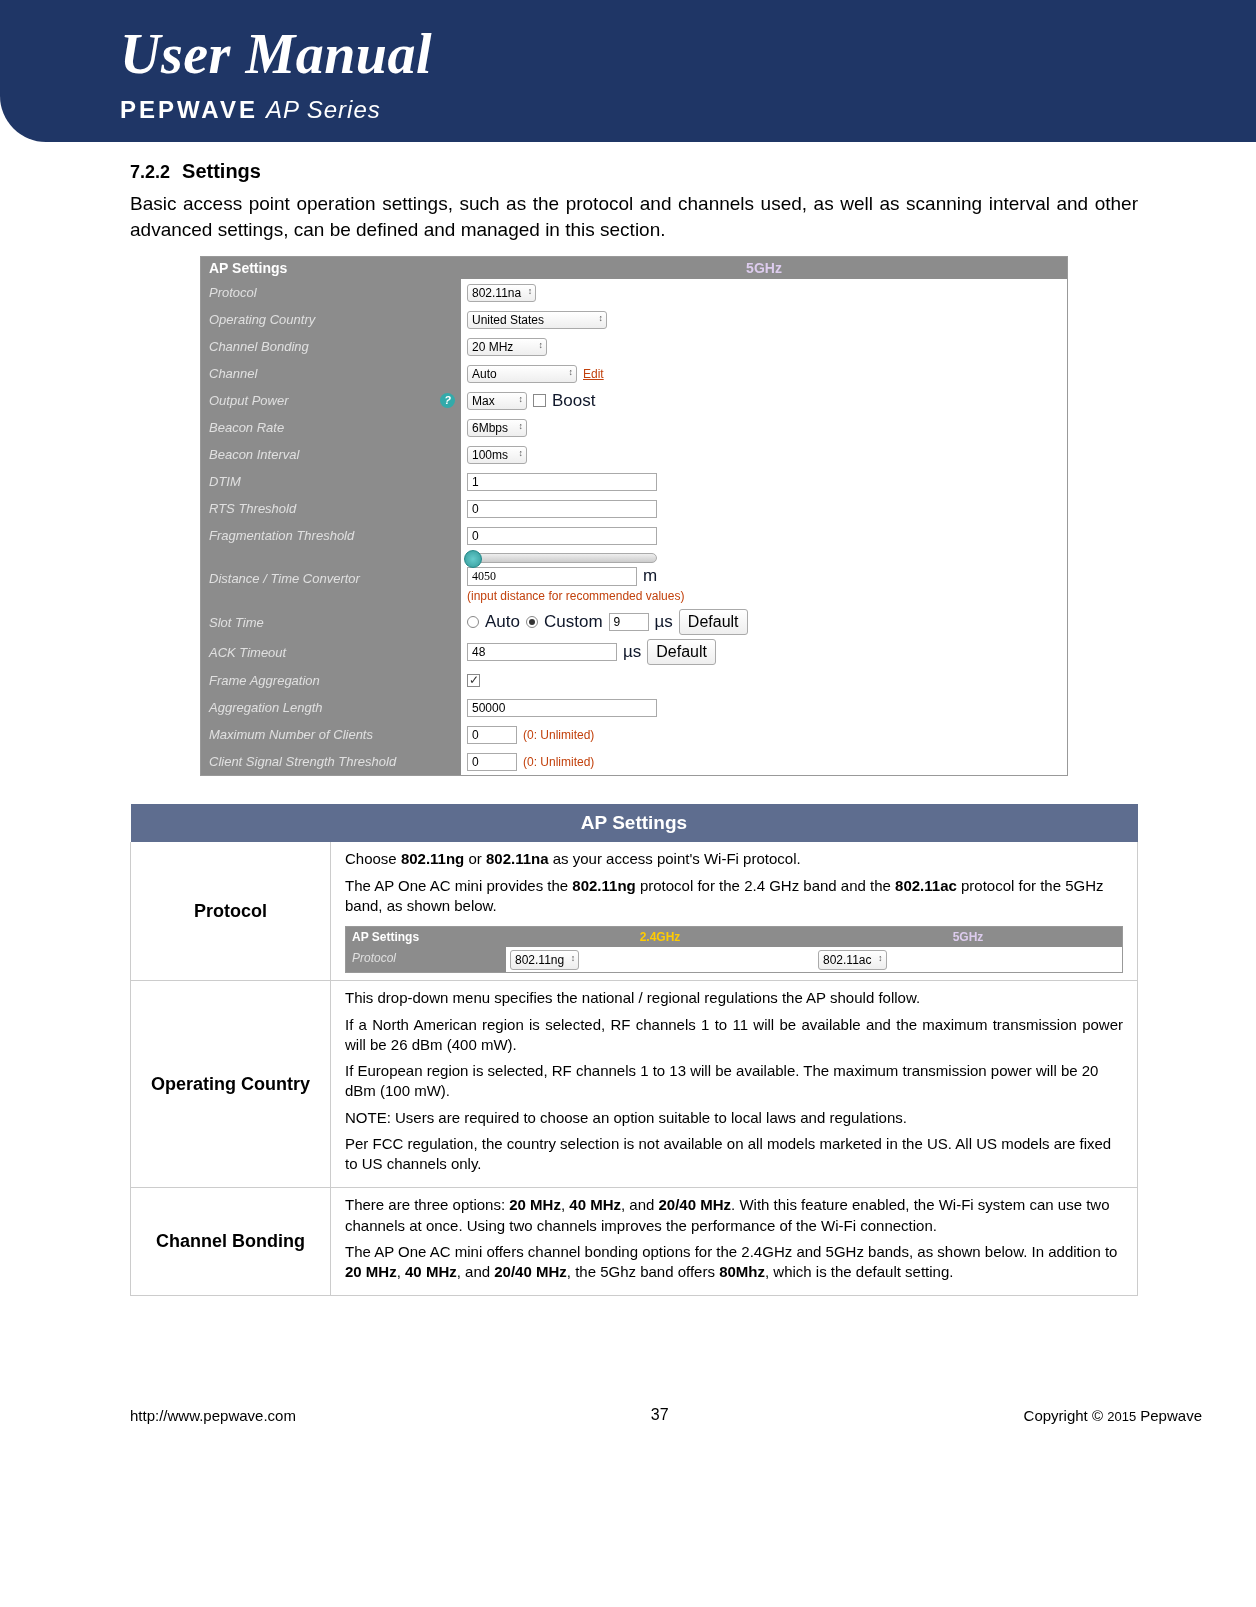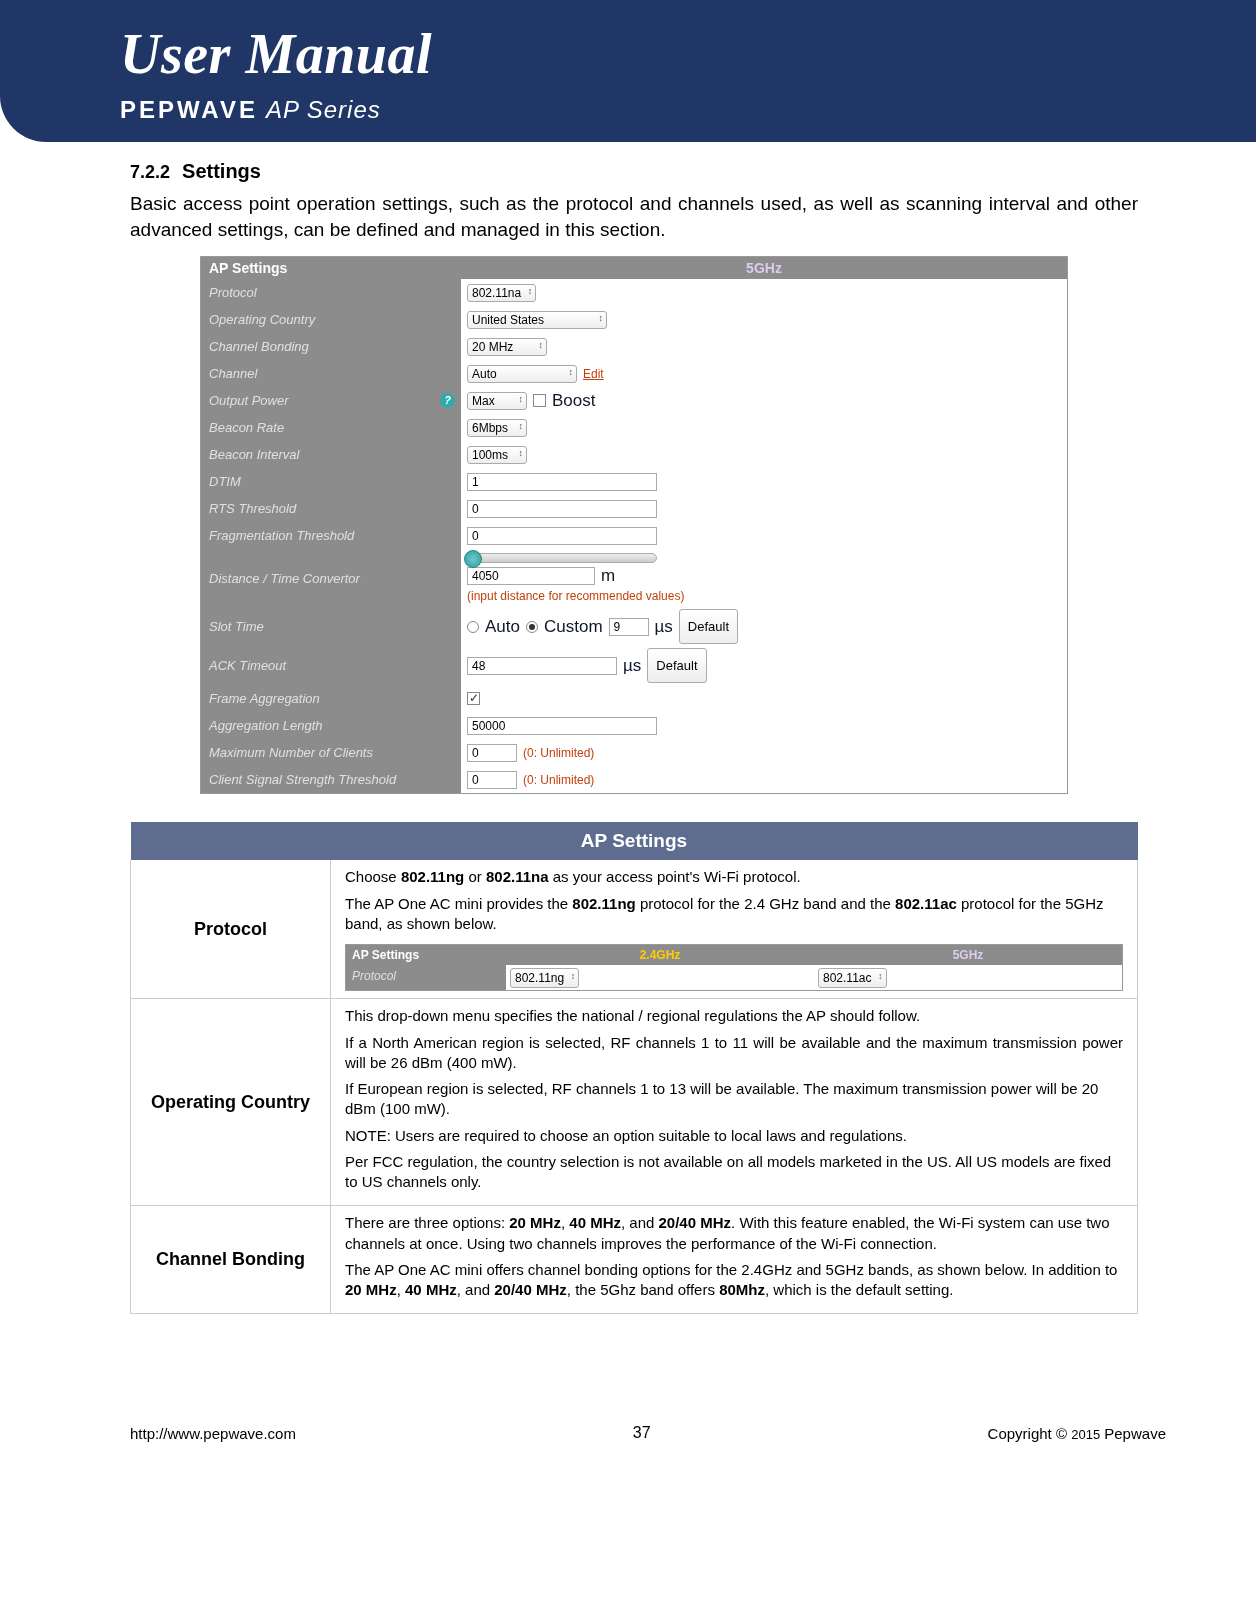--- a/index.html
+++ b/index.html
@@ -17,21 +17,21 @@
     .shot { margin: 0 70px 28px 70px; border: 1px solid #999; }
     .shot-hdr { display: flex; background: #8c8c8c; color: #fff; font-size: 14px; font-weight: bold; }
     .shot-hdr .h1 { flex: 0 0 260px; padding: 3px 8px; }
     .shot-hdr .h2 { flex: 1; text-align: center; padding: 3px 0; color: #dce; }
     .shot-row { display: flex; align-items: center; min-height: 27px; }
     .shot-row .lbl { flex: 0 0 260px; background: #8c8c8c; color: #e0e0e0; font-size: 13px; padding: 4px 8px; align-self: stretch; display: flex; align-items: center; font-style: italic; position: relative; }
     .shot-row .val { flex: 1; background: #fff; padding: 2px 6px; font-size: 12px; display: flex; align-items: center; gap: 6px; }
     .sel { border: 1px solid #aaa; padding: 1px 14px 1px 4px; font-size: 12px; background: linear-gradient(#fff,#eee); border-radius: 3px; position: relative; display: inline-block; min-width: 60px; }
     .sel::after { content: "\2195"; position: absolute; right: 3px; font-size: 9px; color: #555; }
     .inp { border: 1px solid #aaa; padding: 1px 4px; font-size: 12px; width: 190px; background: #fff; }
-    .btn { border: 1px solid #aaa; background: linear-gradient(#fff,#eee); border-radius: 3px; padding: 9px 8px; font-size: 13px; }
+    .btn { border: 1px solid #aaa; background: linear-gradient(#fff,#eee); border-radius: 3px; padding: 3px 8px; font-size: 16px; }
     .lnk { color: #c2410c; text-decoration: underline; font-size: 12px; }
     .unit { font-size: 17px; color: #0f172a; }
     .hint { font-size: 12px; color: #c2410c; }
     .helpicon { display: inline-block; width: 15px; height: 15px; border-radius: 50%; background: #3aa; color: #fff; font-size: 11px; text-align: center; line-height: 15px; font-weight: bold; position: absolute; right: 6px; }
     .slider { width: 190px; height: 10px; background: linear-gradient(#eee,#ccc); border: 1px solid #aaa; border-radius: 5px; position: relative; }
     .slider::before { content: ""; position: absolute; left: -4px; top: -4px; width: 16px; height: 16px; border-radius: 50%; background: radial-gradient(#6cc,#399); border: 1px solid #288; }
     .radio { width: 12px; height: 12px; border: 1px solid #888; border-radius: 50%; display: inline-block; position: relative; vertical-align: middle; }
     .radio.on::after { content: ""; position: absolute; left: 2px; top: 2px; width: 6px; height: 6px; background: #333; border-radius: 50%; }
     .cb { width: 13px; height: 13px; border: 1px solid #888; display: inline-block; vertical-align: middle; position: relative; background: #fff; }
     .cb.on::after { content: "\2713"; position: absolute; left: 1px; top: -2px; font-size: 12px; color: #333; }
@@ -47,21 +47,21 @@
 
     .mini-shot { margin-top: 10px; border: 1px solid #999; }
     .mini-hdr { display: flex; background: #8c8c8c; color: #fff; font-size: 12px; font-weight: bold; }
     .mini-hdr .c1 { width: 160px; padding: 2px 6px; }
     .mini-hdr .c2 { flex: 1; text-align: center; color: #fc0; padding: 2px 0; }
     .mini-hdr .c3 { flex: 1; text-align: center; color: #dce; padding: 2px 0; }
     .mini-row { display: flex; }
     .mini-row .c1 { width: 160px; background: #8c8c8c; color: #e0e0e0; font-style: italic; font-size: 12px; padding: 3px 6px; }
     .mini-row .c2, .mini-row .c3 { flex: 1; background: #fff; padding: 2px 4px; }
 
-    .footer { display: flex; justify-content: space-between; align-items: flex-end; padding: 70px 90px 30px 130px; font-size: 15px; }
+    .footer { display: flex; justify-content: space-between; align-items: flex-end; padding: 70px 54px 30px 130px; font-size: 15px; }
     .footer .pg { font-size: 16px; }
   </style>
 </head>
 <body>
 
 <div class="page">
   <div class="topbar">
     <div class="um-title">User Manual</div>
     <div class="brand-line">
       <span class="brand-pep">PEPWAVE</span><span class="brand-ap">AP Series</span>
@@ -143,21 +143,21 @@
           <div class="lbl">Fragmentation Threshold</div>
           <div class="val">
             <input class="inp" value="0" style="">
           </div>
         </div>
       <div class="shot-row" style="min-height:56px">
           <div class="lbl">Distance / Time Convertor</div>
           <div class="val" style="flex-direction:column;align-items:flex-start;gap:3px;padding:4px 6px">
             <div class="slider"></div>
             <div style="display:flex;gap:6px;align-items:center">
-              <input class="inp" style="width: 128px;" value="4050">
+              <input class="inp" style="width: 170px; font-family: Liberation Serif, serif;" value="4050">
               <span class="unit">m</span>
             </div>
             <span class="hint">(input distance for recommended values)</span>
           </div>
         </div>
       <div class="shot-row">
           <div class="lbl">Slot Time</div>
           <div class="val">
             <span class="radio"></span>
             <span class="unit">Auto</span>

